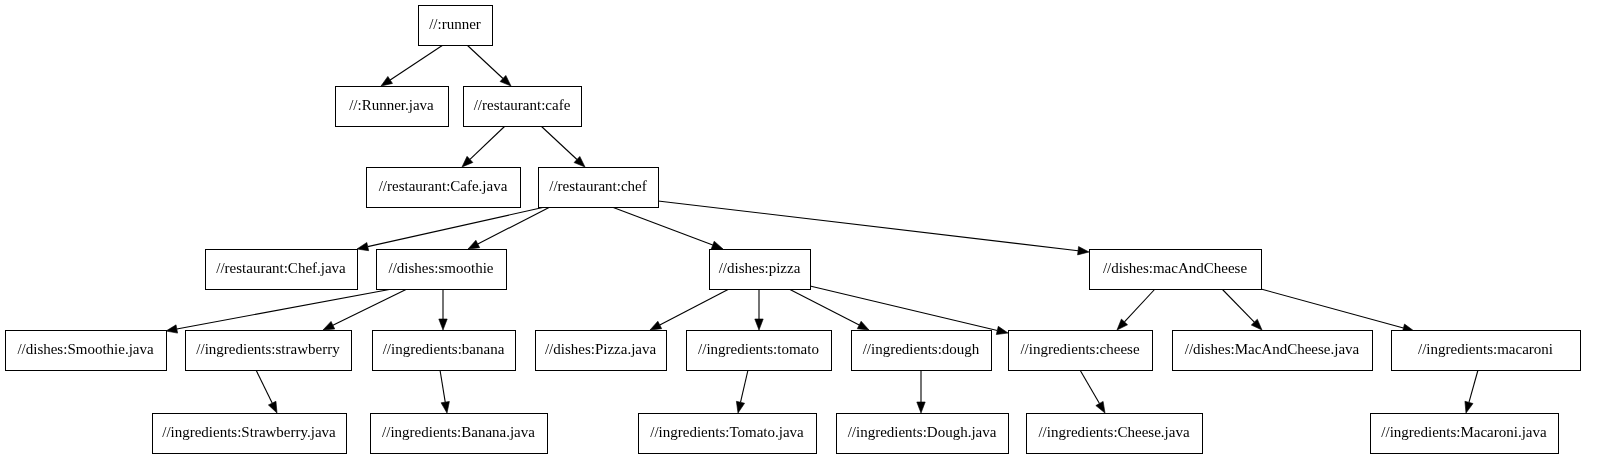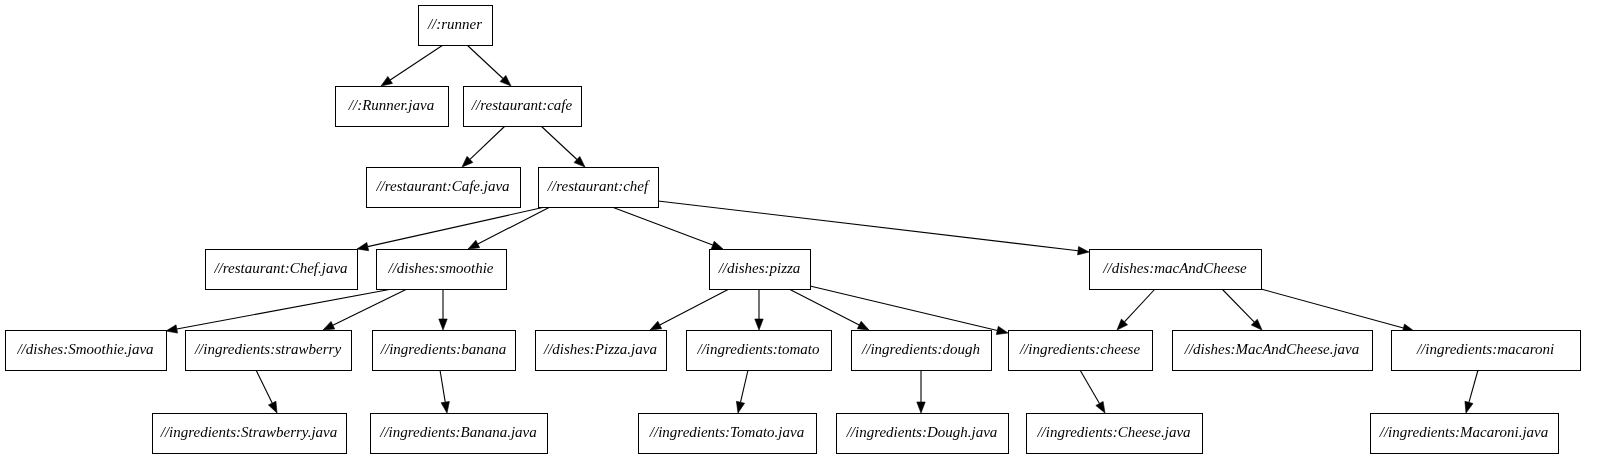--- a/index.html
+++ b/index.html
@@ -6,21 +6,20 @@
     margin: 0;
     padding: 0;
     background: #ffffff;
   }
   #graph-canvas {
     width: 1600px;
     height: 468px;
     position: relative;
     background: #ffffff;
     font-family: "Liberation Serif", "DejaVu Serif", serif;
-    font-style: italic;
   }
   svg.graph {
     display: block;
     width: 1600px;
     height: 468px;
   }
   .node-box {
     fill: #ffffff;
     stroke: #000000;
     stroke-width: 1;

